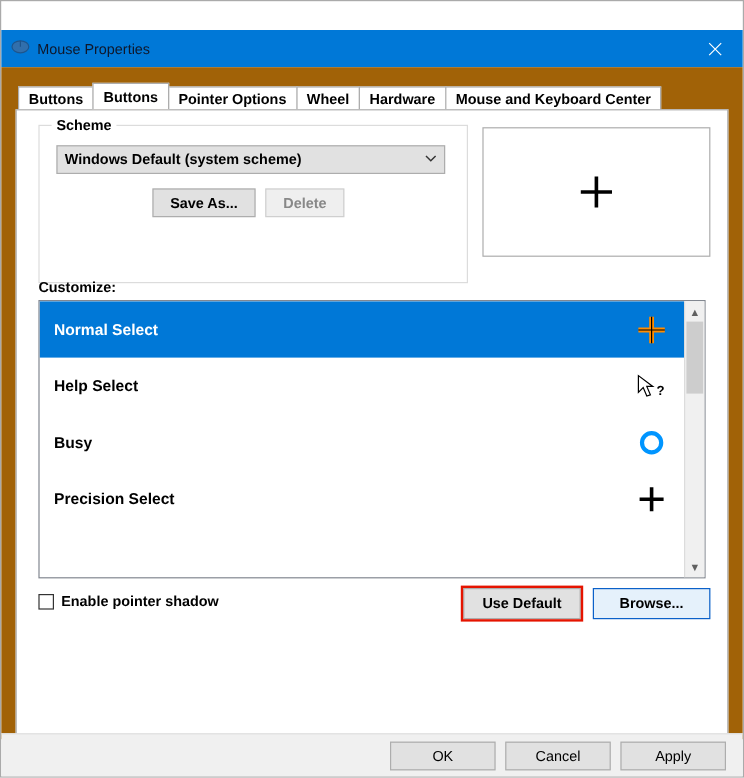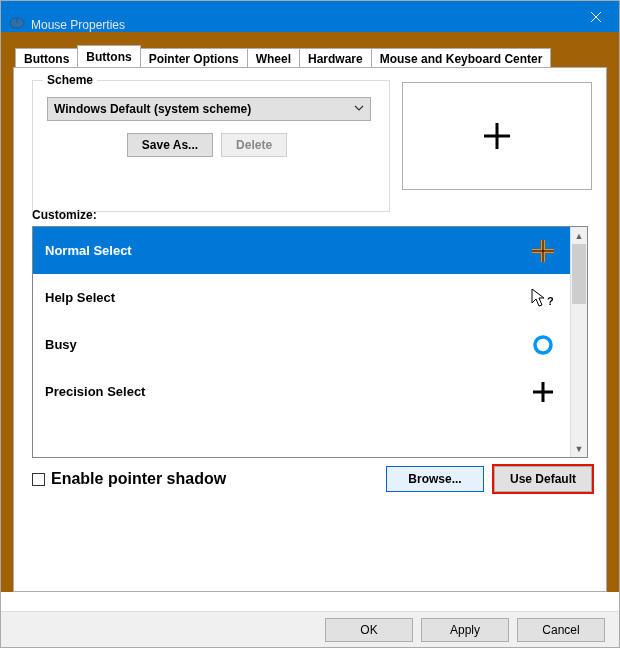--- a/index.html
+++ b/index.html
@@ -1,19 +1,19 @@
 <!DOCTYPE html>
 <html><head>
 <meta charset="utf-8">
 <style>
   * { box-sizing: border-box; font-family: "Segoe UI", Tahoma, sans-serif; }
   html, body { margin: 0; padding: 0; }
   body { width: 620px; height: 648px; background: #fff; border: 1px solid #aaa; position: relative; font-size: 12px; color: #000; }
 
-  .titlebar { height: 31px; background: #0078d7; color: #e5e5e5; display: flex; align-items: flex-end; padding-left: 8px; }
+  .titlebar { height: 31px; background: #0078d7; color: #0f172a; display: flex; align-items: center; padding-left: 8px; margin-top: 24px; }
   .titlebar .mouse-glyph { margin-right: 6px; opacity: .85; }
   .titlebar .title { font-size: 12px; flex: 1; }
   .titlebar .close { width: 46px; height: 31px; display: flex; align-items: center; justify-content: center; cursor: default; }
 
   .content { padding: 12px 12px 0 12px; background: #a16207; font-weight: bold; }
 
   .tabs { display: flex; align-items: flex-end; height: 23px; padding-left: 2px; }
   .tab { border: 1px solid #adadad; border-bottom: none; background: #fff; padding: 3px 8px 2px 8px; margin-right: -1px; font-size: 12px; position: relative; top: 1px; cursor: default; }
   .tab.active { background: #fff; z-index: 2; padding-top: 4px; padding-bottom: 3px; top: 0; }
   .tab-body { border: 1px solid #adadad; background: #fff; position: relative; padding: 12px 14px 12px 14px; height: 525px; }
@@ -35,21 +35,21 @@
   .listbox { position: absolute; left: 18px; top: 158px; width: 556px; height: 232px; border: 1px solid #828790; background: #fff; display: flex; }
   .list-items { flex: 1; overflow: hidden; }
   .list-item { height: 47px; display: flex; align-items: center; padding: 0 10px 0 12px; font-size: 13px; cursor: default; }
   .list-item.selected { background: #0078d7; color: #fff; }
   .list-item .label { flex: 1; }
   .list-item .cursor-preview { width: 34px; display: flex; justify-content: center; }
   .scrollbar { width: 17px; background: #f0f0f0; border-left: 1px solid #dcdcdc; position: relative; }
   .scrollbar .arrow { height: 17px; display: flex; align-items: center; justify-content: center; color: #606060; font-size: 9px; }
   .scrollbar .thumb { position: absolute; left: 1px; right: 1px; top: 17px; height: 60px; background: #cdcdcd; }
 
-  .check-row { position: absolute; left: 18px; top: 402px; display: flex; align-items: center; gap: 6px; font-size: 16px; }
+  .check-row { position: absolute; left: 18px; top: 402px; display: flex; align-items: center; gap: 6px; font-size: 12px; }
   .checkbox-box { width: 13px; height: 13px; border: 1px solid #333; background: #fff; }
 
   .right-buttons { position: absolute; right: 14px; top: 398px; display: flex; gap: 10px; }
   .btn2 { width: 98px; height: 26px; border: 1px solid #adadad; background: #e1e1e1; display: flex; align-items: center; justify-content: center; font-size: 12px; cursor: default; }
   .btn2.redbox { outline: 2px solid #e51400; outline-offset: 0; }
   .btn2.bluebox { border: 1px solid #0b61c9; background: #e5f1fb; }
 
   .footer { position: absolute; left: 0; right: 0; bottom: 0; height: 36px; background: #f0f0f0; border-top: 1px solid #dfdfdf; display: flex; align-items: center; justify-content: flex-end; gap: 8px; padding-right: 14px; }
   .footer .btn2 { width: 88px; height: 24px; }
 </style>
@@ -159,34 +159,34 @@
         <div class="arrow" style="position:absolute;bottom:0;left:0;right:0">▼</div>
       </div>
     </div>
 
     <div class="check-row">
       <span class="checkbox-box"></span>
       <span>Enable pointer shadow</span>
     </div>
 
     <div class="right-buttons">
+      <div class="btn2 redbox">
+          <span>Use Default</span>
+        </div>
       <div class="btn2 bluebox">
           <span>Browse...</span>
-        </div>
-      <div class="btn2 redbox">
-          <span>Use Default</span>
         </div>
     </div>
 
   </div>
 </div>
 
 <div class="footer">
   <div class="btn2">
       <span>OK</span>
     </div>
   <div class="btn2">
-      <span>Apply</span>
+      <span>Cancel</span>
     </div>
   <div class="btn2">
-      <span>Cancel</span>
+      <span>Apply</span>
     </div>
 </div>
 
 </body></html>

